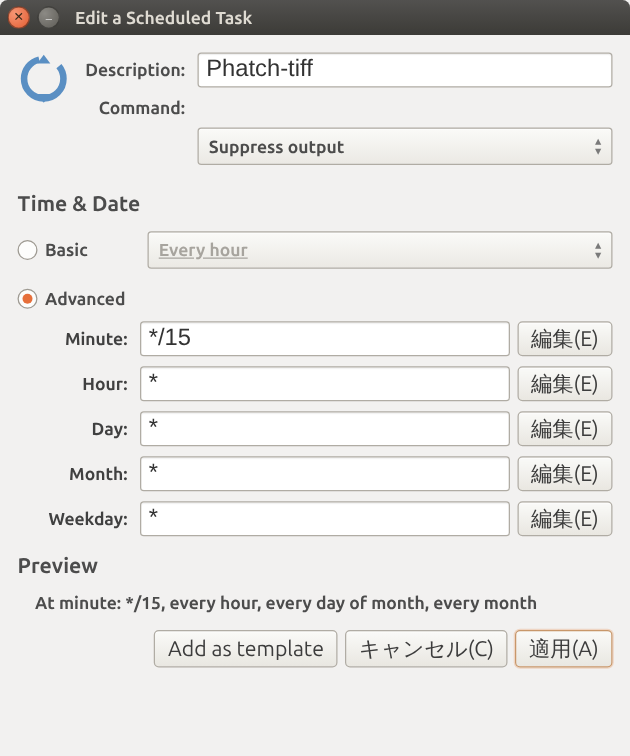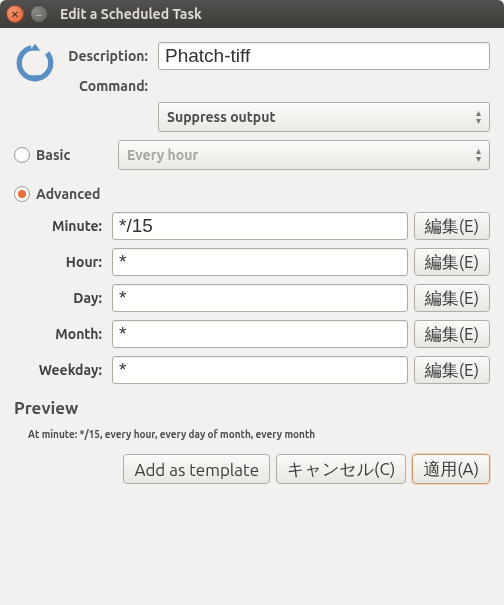--- a/index.html
+++ b/index.html
@@ -84,20 +84,21 @@
     display: flex;
     align-items: center;
     padding: 0 8px;
     font-weight: bold;
     color: #4c4c4c;
     position: relative;
     box-shadow: inset 0 1px 0 rgba(255,255,255,0.6);
   }
   .select-disabled {
     color: #a7a49e;
+    text-decoration: underline;
   }
   .up-down {
     position: absolute;
     right: 8px;
     font-size: 10px;
     line-height: 8px;
     color: #7a7a7a;
     display:flex;
     flex-direction:column;
   }
@@ -159,21 +160,21 @@
   }
   .adv-row {
     display:flex;
     align-items:center;
     margin-bottom:8px;
   }
   .preview-text {
     font-weight:bold;
     color:#4c4c4c;
     margin-left: 14px;
-    font-size:10px;
+    font-size:14px;
   }
   .footer {
     display:flex;
     justify-content:flex-end;
     margin-top:14px;
   }
   .icon-refresh {
     width:42px;height:42px;
     margin-right:4px;
     flex-shrink:0;
@@ -215,20 +216,21 @@
           <span>Suppress output</span>
           <span class="up-down">
               <span>▴</span>
               <span>▾</span>
             </span>
         </div>
       </div>
     </div>
   </div>
 
+  <div class="section-head">Time &amp; Date</div>
 
   <div class="radio-row basic">
     <div class="radio"></div>
     <div class="radio-label">Basic</div>
     <div class="select-box select-disabled">
       <span>Every hour</span>
       <span class="up-down">
           <span>▴</span>
           <span>▾</span>
         </span>

